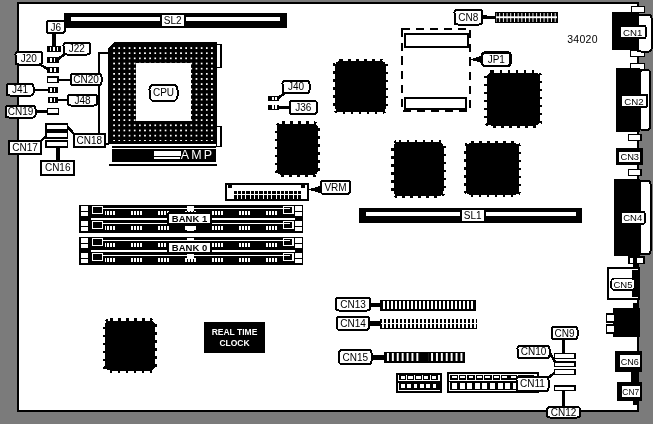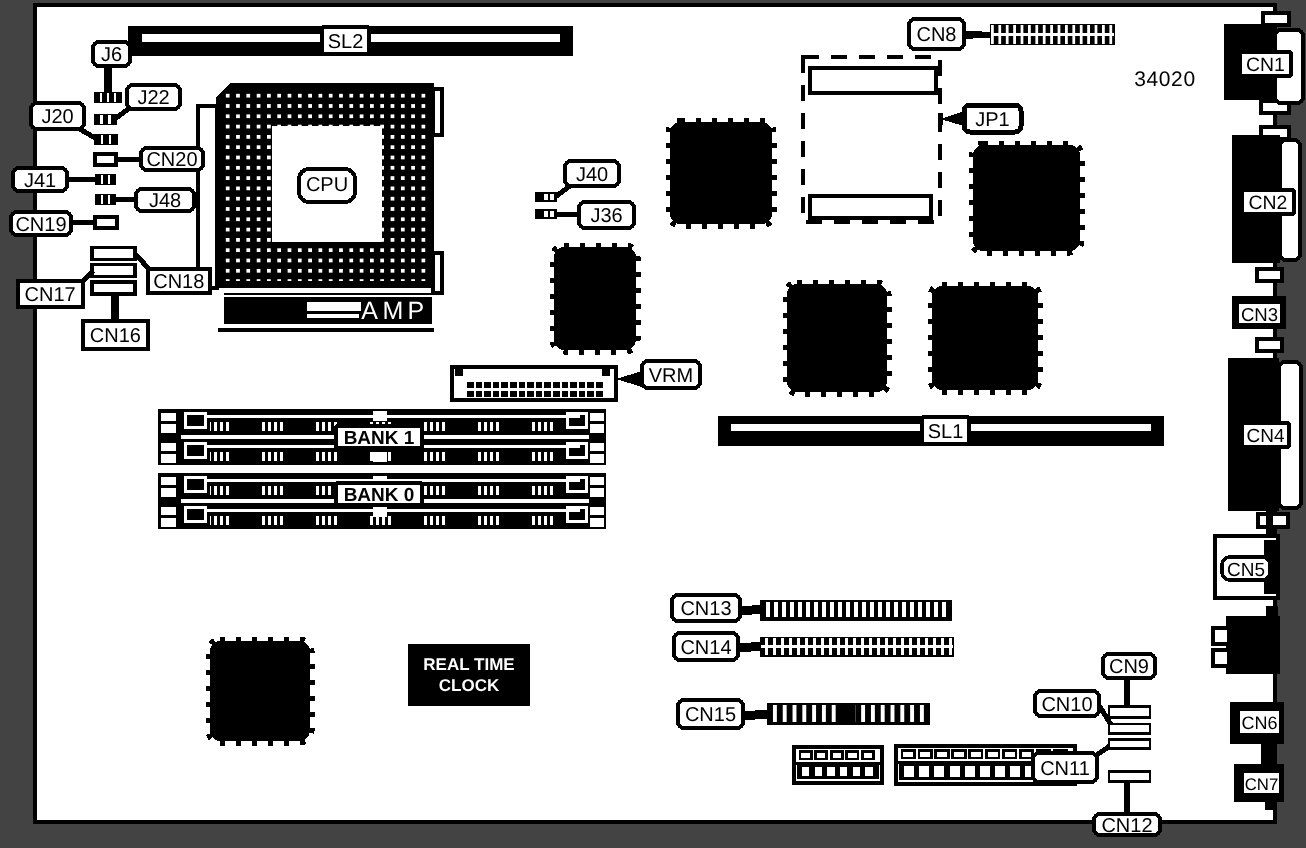--- a/index.html
+++ b/index.html
@@ -1,14 +1,14 @@
 <!DOCTYPE html>
 <html><head><meta charset="utf-8"><style>
 html,body{margin:0;padding:0;background:#fff;}
-#wrap{position:relative;width:653px;height:424px;background:#a21caf;overflow:hidden;filter:grayscale(1);}
+#wrap{position:relative;width:653px;height:424px;background:#3b82f6;overflow:hidden;filter:grayscale(1);}
 </style></head><body>
 <div id="wrap">
 <svg width="653" height="424" viewBox="0 0 653 424" xmlns="http://www.w3.org/2000/svg" shape-rendering="crispEdges">
 
 <defs>
 <pattern id="pga" x="111.5" y="45.5" width="5.15" height="5.15" patternUnits="userSpaceOnUse">
   <rect x="1.5" y="1.5" width="1.9" height="1.9" fill="#fff"></rect>
 </pattern>
 <pattern id="grid8" x="495.5" y="12.5" width="3.7" height="9.5" patternUnits="userSpaceOnUse">
   <rect width="3.7" height="9.5" fill="#000"></rect>

